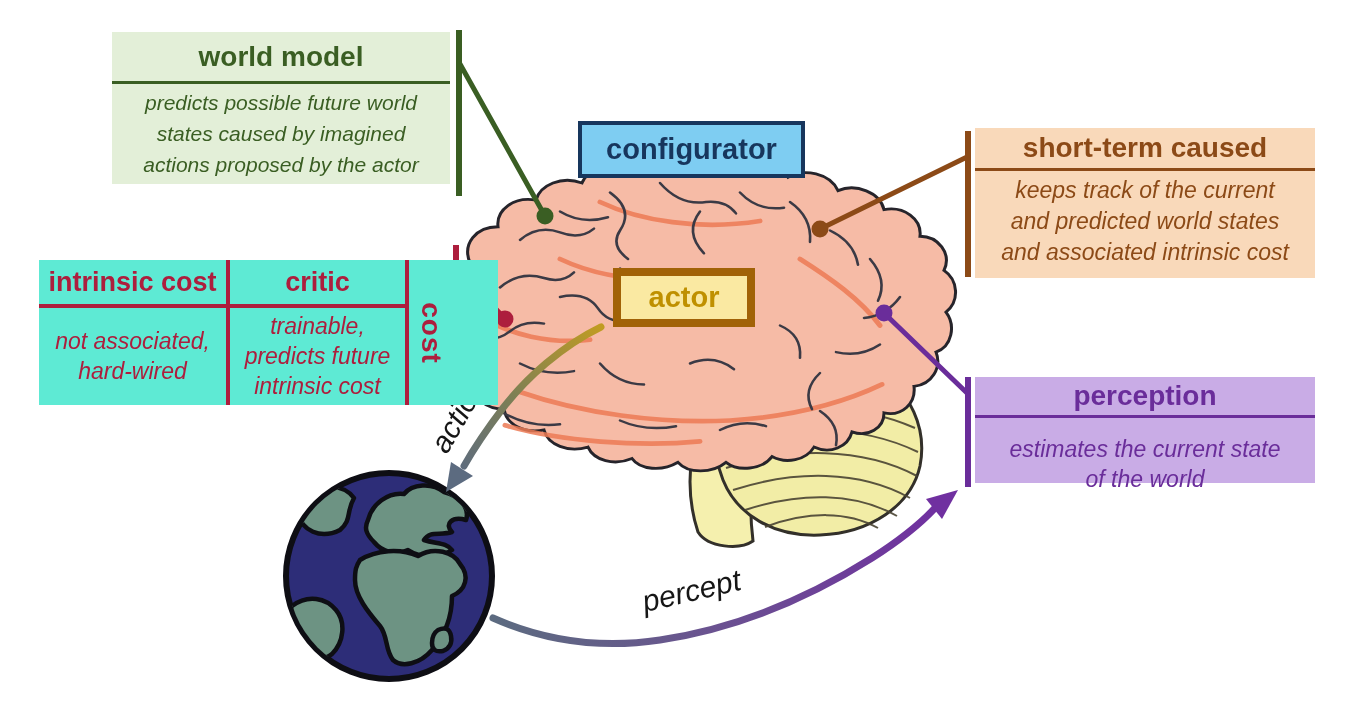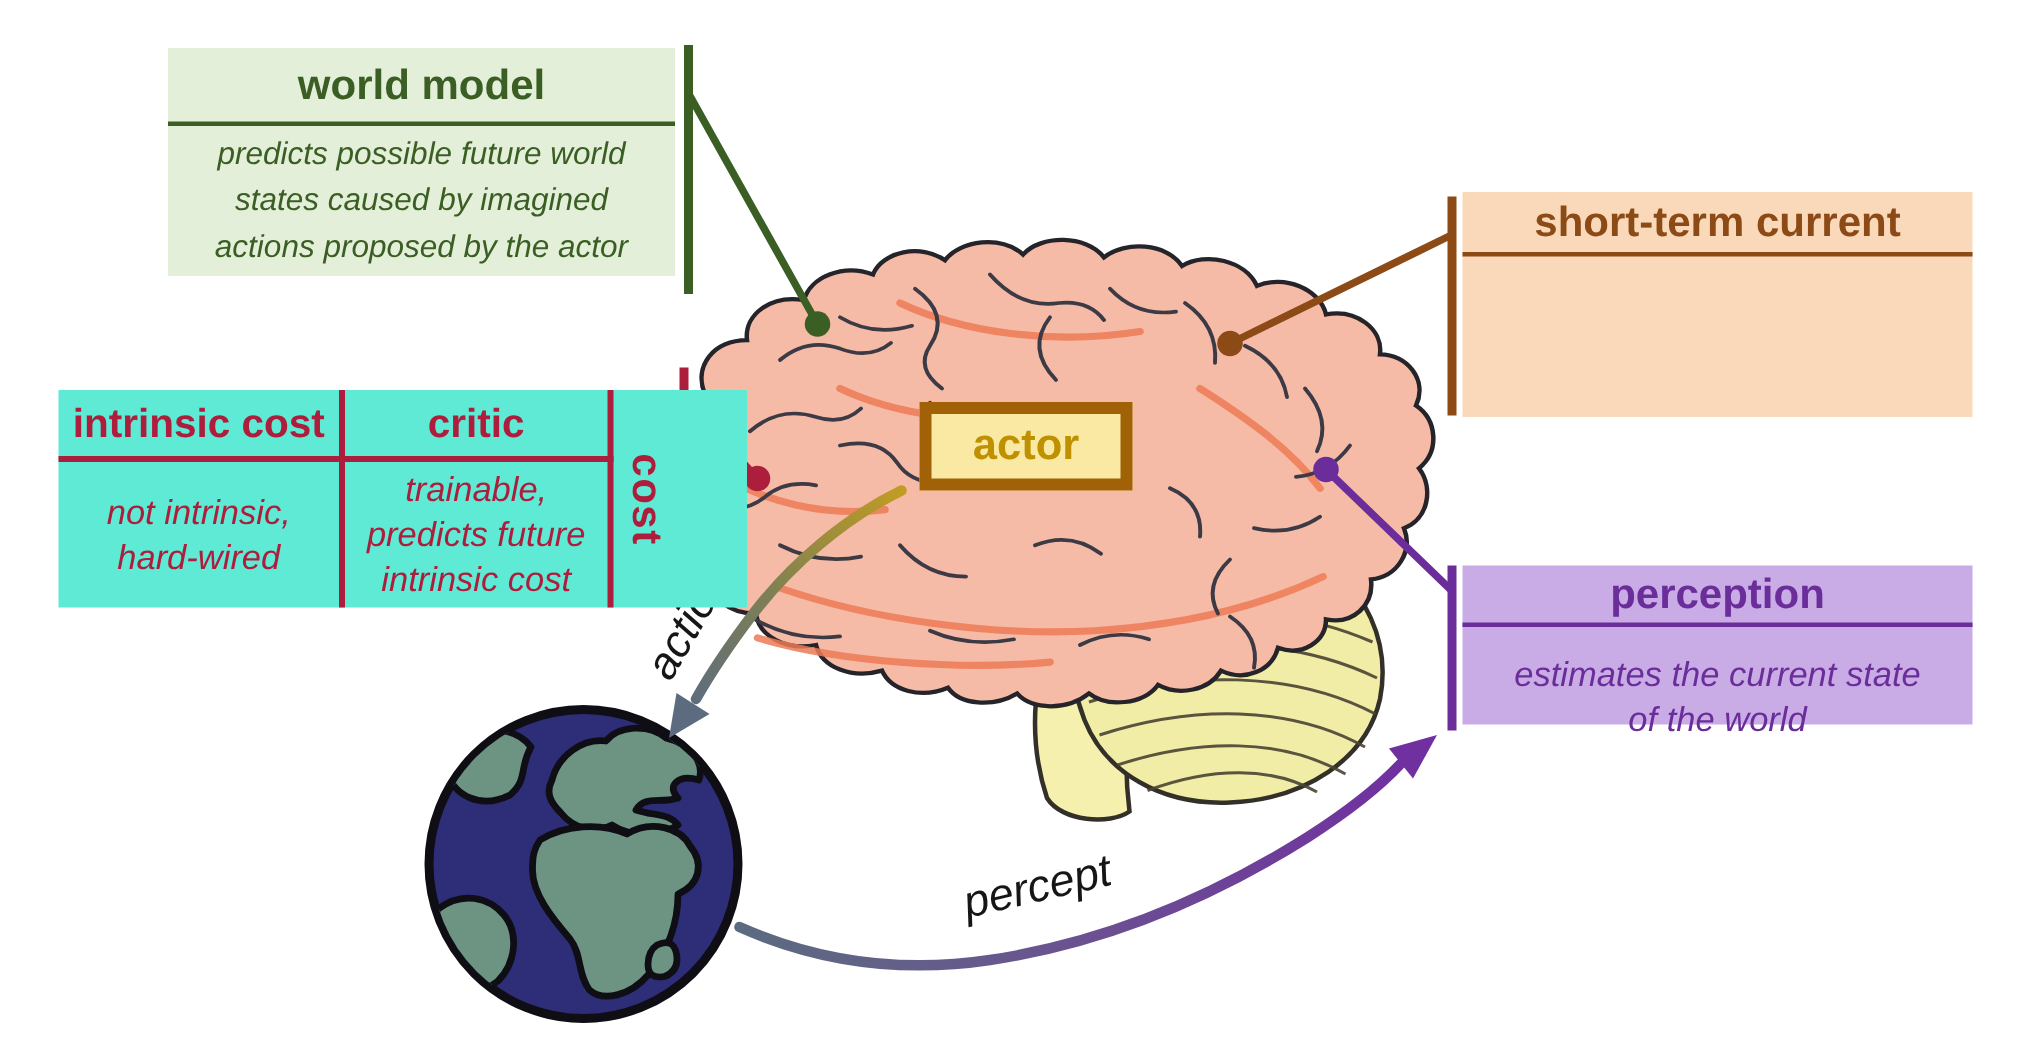--- a/index.html
+++ b/index.html
@@ -207,38 +207,44 @@
 states caused by imagined
 actions proposed by the actor</div>
   </div>
 
   <div class="cost">
     <div class="cell ct t1">intrinsic cost</div>
     <div class="cell ct t2">critic</div>
     <div class="hline"></div>
     <div class="v1"></div>
     <div class="v2"></div>
-    <div class="cell cd d1">not intrinsic,
+    <div class="cell cd d1">not associated,
 hard-wired</div>
     <div class="cell cd d2">trainable,
 predicts future
 intrinsic cost</div>
     <div class="cell side">
       <span>cost</span>
     </div>
   </div>
 
+  <div class="tag configurator">
+    <span>configurator</span>
+  </div>
 
   <div class="tag actor">
     <span>actor</span>
   </div>
 
   <div class="panel stm">
-    <div class="title">short-term current</div>
+    <div class="title">short-term caused</div>
     <div class="rule"></div>
+    <div class="desc">keeps track of the current
+and predicted world states
+and associated intrinsic cost</div>
   </div>
 
   <div class="panel per">
     <div class="title">perception</div>
     <div class="rule"></div>
     <div class="desc">estimates the current state
 of the world</div>
   </div>
 
 </div>

